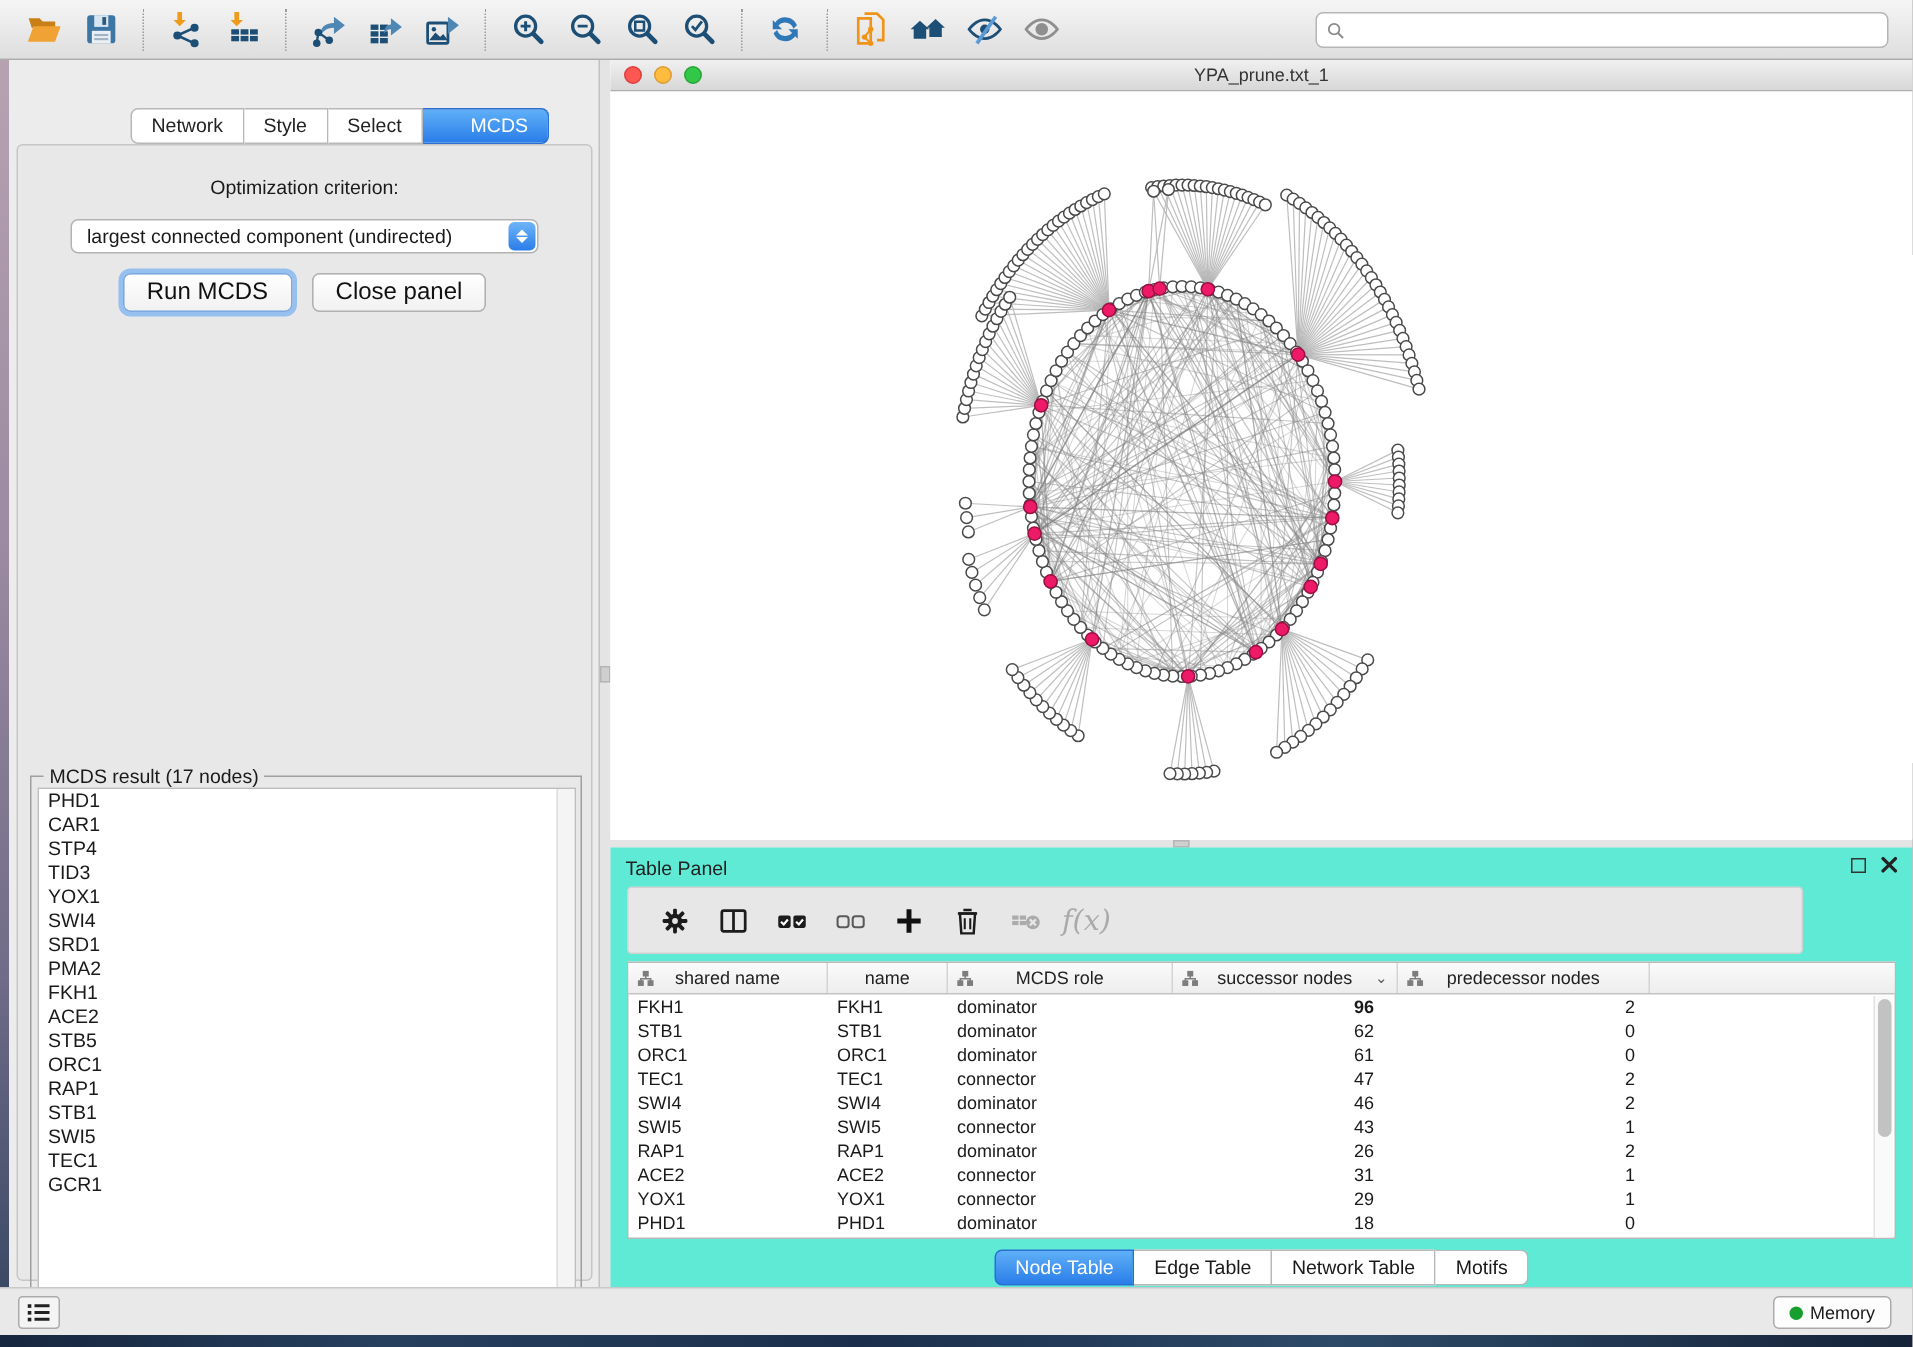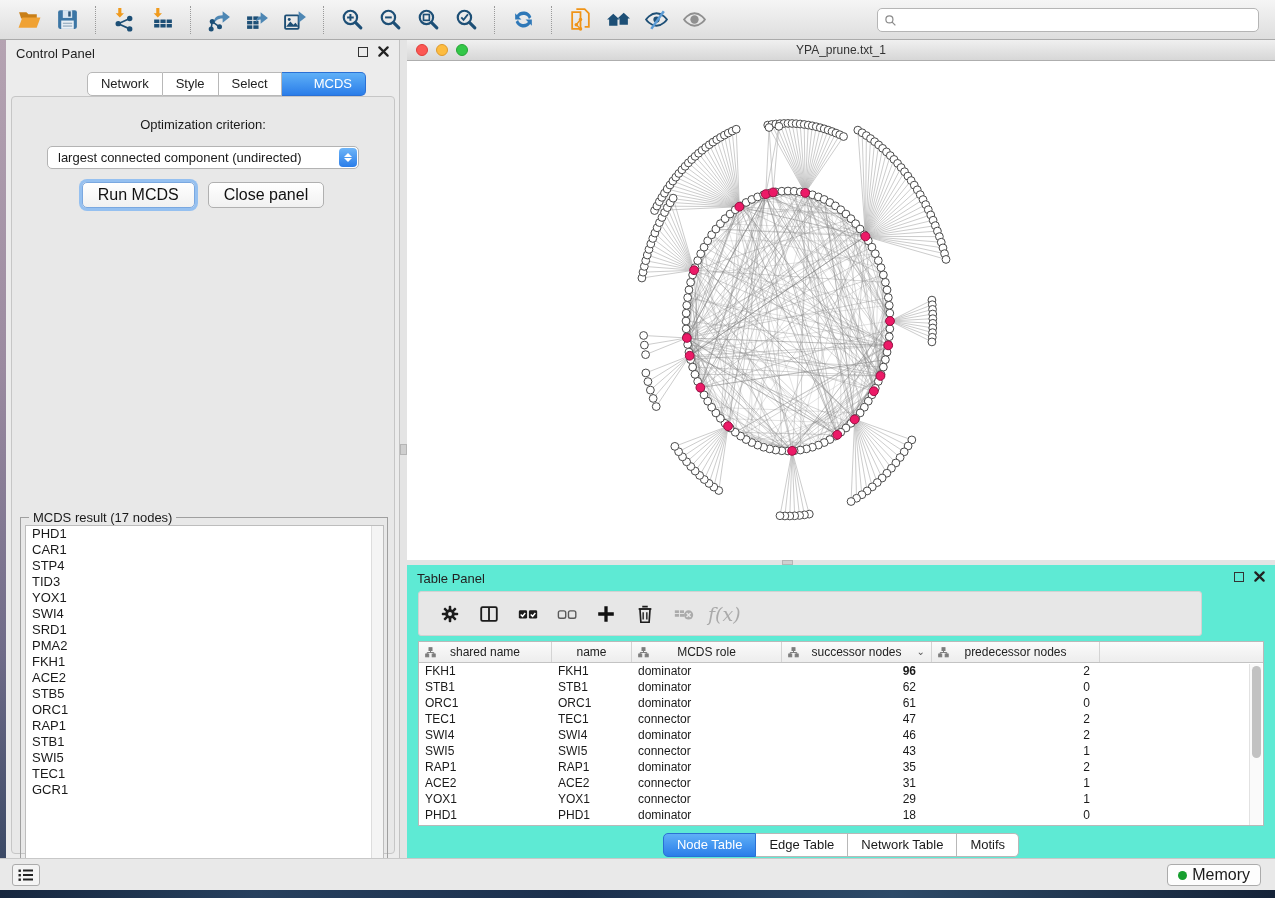--- a/index.html
+++ b/index.html
@@ -101,21 +101,21 @@
   .tp-tab { padding:3px 13px 4px; background:#fff; border:1px solid #b8b8b8; border-left:none; font-size:13px; cursor:default; }
   .tp-tab:first-child { border-left:1px solid #b8b8b8; border-radius:5px 0 0 5px; }
   .tp-tab:last-child { border-radius:0 5px 5px 0; }
   .tp-tab.sel { background:linear-gradient(#5fb0f7,#2a7de9); border-color:#2a70d4; color:#fff; }
 
   
   #status-bar { position:absolute; left:0; top:858px; width:1275px; height:32px; background:#e9e9e9; border-top:1px solid #c8c8c8; }
   #list-btn { position:absolute; left:12px; top:5px; width:28px; height:22px; background:#f4f4f4; border:1px solid #ababab; border-radius:3px;
     display:flex; align-items:center; justify-content:center; }
   #memory-btn { position:absolute; right:14px; top:5px; height:22px; background:#fdfdfd; border:1px solid #ababab; border-radius:4px;
-    display:flex; align-items:center; gap:5px; padding:0 10px; font-size:16px; }
+    display:flex; align-items:center; gap:5px; padding:0 10px; font-size:12px; }
   #memory-dot { width:9px; height:9px; border-radius:50%; background:#169e2e; }
 </style>
 </head>
 <body>
 
 <div id="screen">
 
   <div id="toolbar">
     <span class="tbi">
         <svg viewBox="0 0 24 24">
@@ -258,31 +258,20 @@
           <circle cx="10" cy="10" r="6.5" fill="none" stroke="#8a8a8a" stroke-width="2.2"></circle>
           <path d="M15 15l6 6" stroke="#8a8a8a" stroke-width="2.4"></path>
         </svg>
       <input id="search-input" value="" style="">
     </div>
   </div>
 
   <div id="left-strip"></div>
 
   <div id="control-panel">
-    <div class="panel-head">
-      <span class="panel-title">Control Panel</span>
-      <span class="head-btns">
-        <span class="float-btn"></span>
-        <span class="close-btn">
-            <svg viewBox="0 0 12 12">
-              <path d="M1.5 1.5l9 9M10.5 1.5l-9 9" stroke="#222" stroke-width="2.4" stroke-linecap="round"></path>
-            </svg>
-          </span>
-      </span>
-    </div>
     <div id="cp-tabs">
       <span class="cp-tab">Network</span>
       <span class="cp-tab">Style</span>
       <span class="cp-tab">Select</span>
       <span class="cp-tab sel">MCDS</span>
     </div>
     <div id="cp-content">
       <div id="opt-label">Optimization criterion:</div>
       <div id="criterion">
         <span>largest connected component (undirected)</span>
@@ -1232,21 +1221,21 @@
             <div class="td" style="width: 133px;">SWI5</div>
             <div class="td" style="width: 80px;">SWI5</div>
             <div class="td" style="width: 150px;">connector</div>
             <div class="td num" style="width: 150px; padding-right: 16px;">43</div>
             <div class="td num" style="width: 168px; padding-right: 10px;">1</div>
           </div>
           <div class="tr">
             <div class="td" style="width: 133px;">RAP1</div>
             <div class="td" style="width: 80px;">RAP1</div>
             <div class="td" style="width: 150px;">dominator</div>
-            <div class="td num" style="width: 150px; padding-right: 16px;">35</div>
+            <div class="td num" style="width: 150px; padding-right: 16px;">26</div>
             <div class="td num" style="width: 168px; padding-right: 10px;">2</div>
           </div>
           <div class="tr">
             <div class="td" style="width: 133px;">ACE2</div>
             <div class="td" style="width: 80px;">ACE2</div>
             <div class="td" style="width: 150px;">connector</div>
             <div class="td num" style="width: 150px; padding-right: 16px;">31</div>
             <div class="td num" style="width: 168px; padding-right: 10px;">1</div>
           </div>
           <div class="tr">

